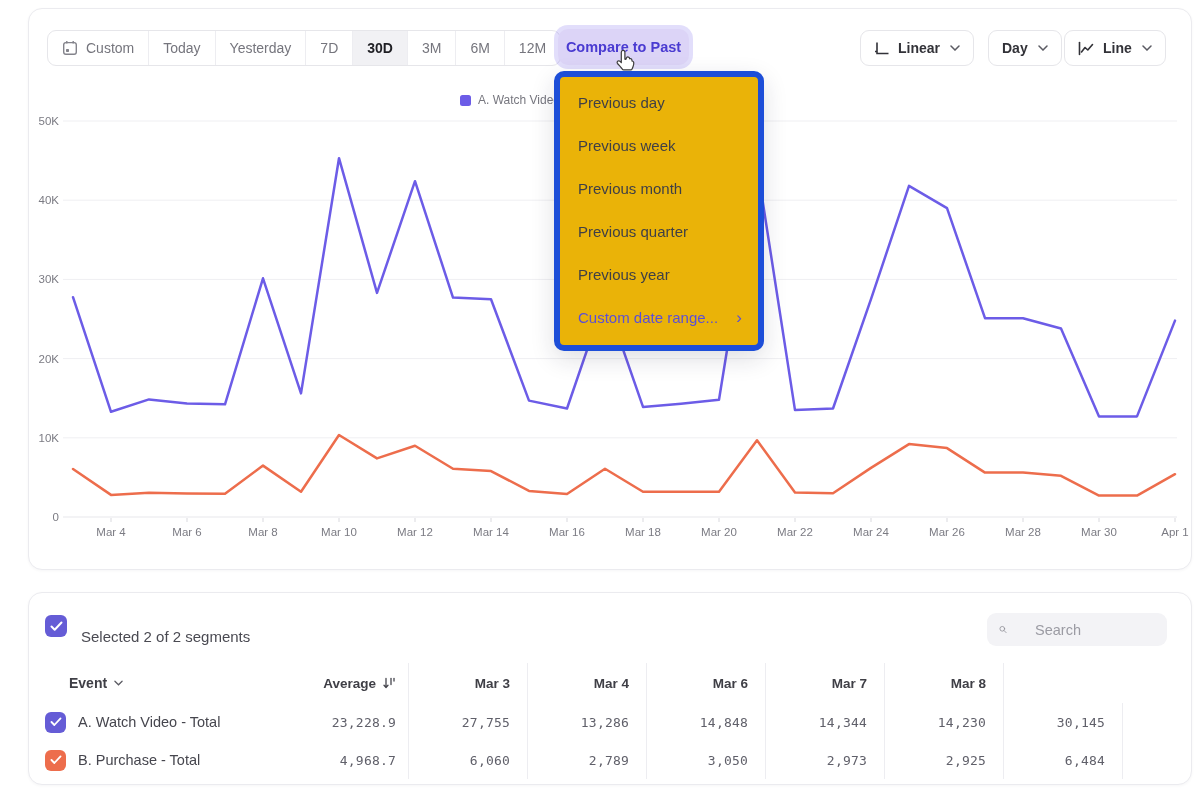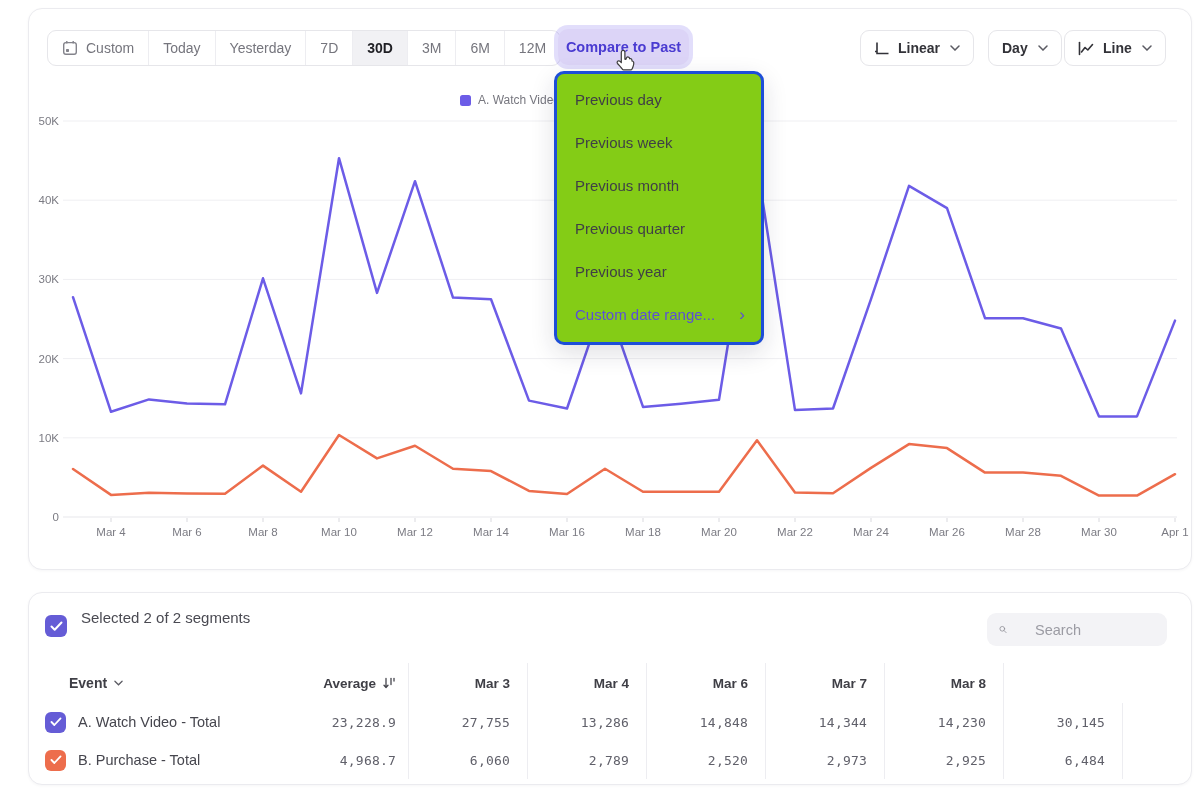--- a/index.html
+++ b/index.html
@@ -15,40 +15,40 @@
   .seg.selected { background:#f1f1f4; color:#1f1f24; font-weight:bold; }
   .cal-icon { width:16px; height:16px; }
 
   .compare-btn { position:absolute; left:529px; top:20px; width:131px; height:36px; background:#dcd4f7; color:#4a3bd1; font-size:14.5px; font-weight:bold; border:none; border-radius:10px; box-shadow:0 0 0 4px rgba(124,106,238,0.22); cursor:pointer; z-index:10; font-family:inherit; }
 
   .tool-btn { position:absolute; top:21px; height:36px; display:flex; align-items:center; gap:8px; padding:2px 13px; border:1px solid #e6e6ea; border-radius:9px; background:#fff; font-size:14px; font-weight:bold; color:#323238; cursor:pointer; }
   .tool-btn .chev { width:10px; height:6px; margin-left:2px; }
   #scale-btn { left:831px; } #interval-btn { left:959px; } #charttype-btn { left:1035px; }
 
   
-  .menu { position:absolute; left:525px; top:62px; width:210px; padding:4px 0 6px 0; background:#84cc16; border:3px solid #1d4ed8; border-radius:10px; box-shadow:0 8px 24px rgba(30,30,60,0.14); z-index:50;text-align:center; }
+  .menu { position:absolute; left:525px; top:62px; width:210px; padding:4px 0 6px 0; background:#eab308; border:6px solid #1d4ed8; border-radius:10px; box-shadow:0 8px 24px rgba(30,30,60,0.14); z-index:50;text-align:center; }
   .menu-item { height:43px; display:flex; align-items:center; padding:0 18px; font-size:15px; color:#3f3f46; cursor:pointer; }
   .menu-item.accent { color:#5b4fd6; position:relative; }
   .menu-item.accent .submenu-chev { position:absolute; right:16px; font-size:17px; line-height:1; color:#5b4fd6; }
 
   
   .legend { position:absolute; left:431px; top:84px; display:flex; align-items:center; gap:7px; z-index:2; cursor:pointer; }
   .legend-swatch { width:11px; height:11px; border-radius:2.5px; background:#6c5ce7; }
   .legend-label { font-size:12px; color:#77777f; white-space:nowrap; }
 
   
   #cursor { position:absolute; left:612px; top:49px; width:24px; height:27px; z-index:100; pointer-events:none; }
 
   
   .seg-bar { position:absolute; left:0; top:0; width:100%; height:64px; }
   .checkbox { width:22px; height:22px; border-radius:6px; display:flex; align-items:center; justify-content:center; cursor:pointer; }
   .cb-purple { background:#655cd6; }
   .cb-orange { background:#ed6d4c; }
   #master-cb { position:absolute; left:16px; top:22px; }
-  .seg-bar-label { position:absolute; left:52px; top:16px; font-size:15px; color:#4a4a52; }
+  .seg-bar-label { position:absolute; left:52px; top:35px; font-size:15px; color:#4a4a52; }
   .search-pill { position:absolute; right:24px; top:20px; width:180px; height:33px; background:#f3f3f6; border-radius:9px; display:flex; align-items:center; padding:0 12px; gap:28px; }
   .search-pill input { border:none; background:transparent; outline:none; font-size:14.5px; color:#4a4a52; width:120px; font-family:inherit; }
   .search-pill input::placeholder { color:#9b9ba3; }
 
   .table { position:absolute; left:0; top:70px; width:1260px; }
   .trow { display:flex; align-items:center; height:38px; }
   .trow.thead { height:40px; }
   .col-event { flex:0 0 240px; display:flex; align-items:center; gap:12px; padding-left:16px; font-size:14.5px; color:#46464e; }
   .thead .col-event { padding-left:40px; font-weight:bold; color:#3f3f46; gap:7px; font-size:14px; cursor:pointer; }
   .col-avg { flex:0 0 139px; text-align:right; padding-right:12px; }
@@ -271,20 +271,20 @@
         <span class="checkbox cb-orange" style="width:21px;height:21px;">
           <svg width="12" height="10" viewBox="0 0 13 11" fill="none" stroke="#fff" stroke-width="2" stroke-linecap="round" stroke-linejoin="round">
               <path d="M1.5 5.5l3.2 3.3L11.5 1.5"></path>
             </svg>
         </span>
         <span>B. Purchase - Total</span>
       </div>
       <div class="col-avg num">4,968.7</div>
       <div class="col-date num">6,060</div>
       <div class="col-date num">2,789</div>
-      <div class="col-date num">2,520</div>
+      <div class="col-date num">3,050</div>
       <div class="col-date num">2,973</div>
       <div class="col-date num">2,925</div>
       <div class="col-date num">6,484</div>
       <div class="col-clip num">3,</div>
     </div>
   </div>
 </div>
 
 </body></html>

